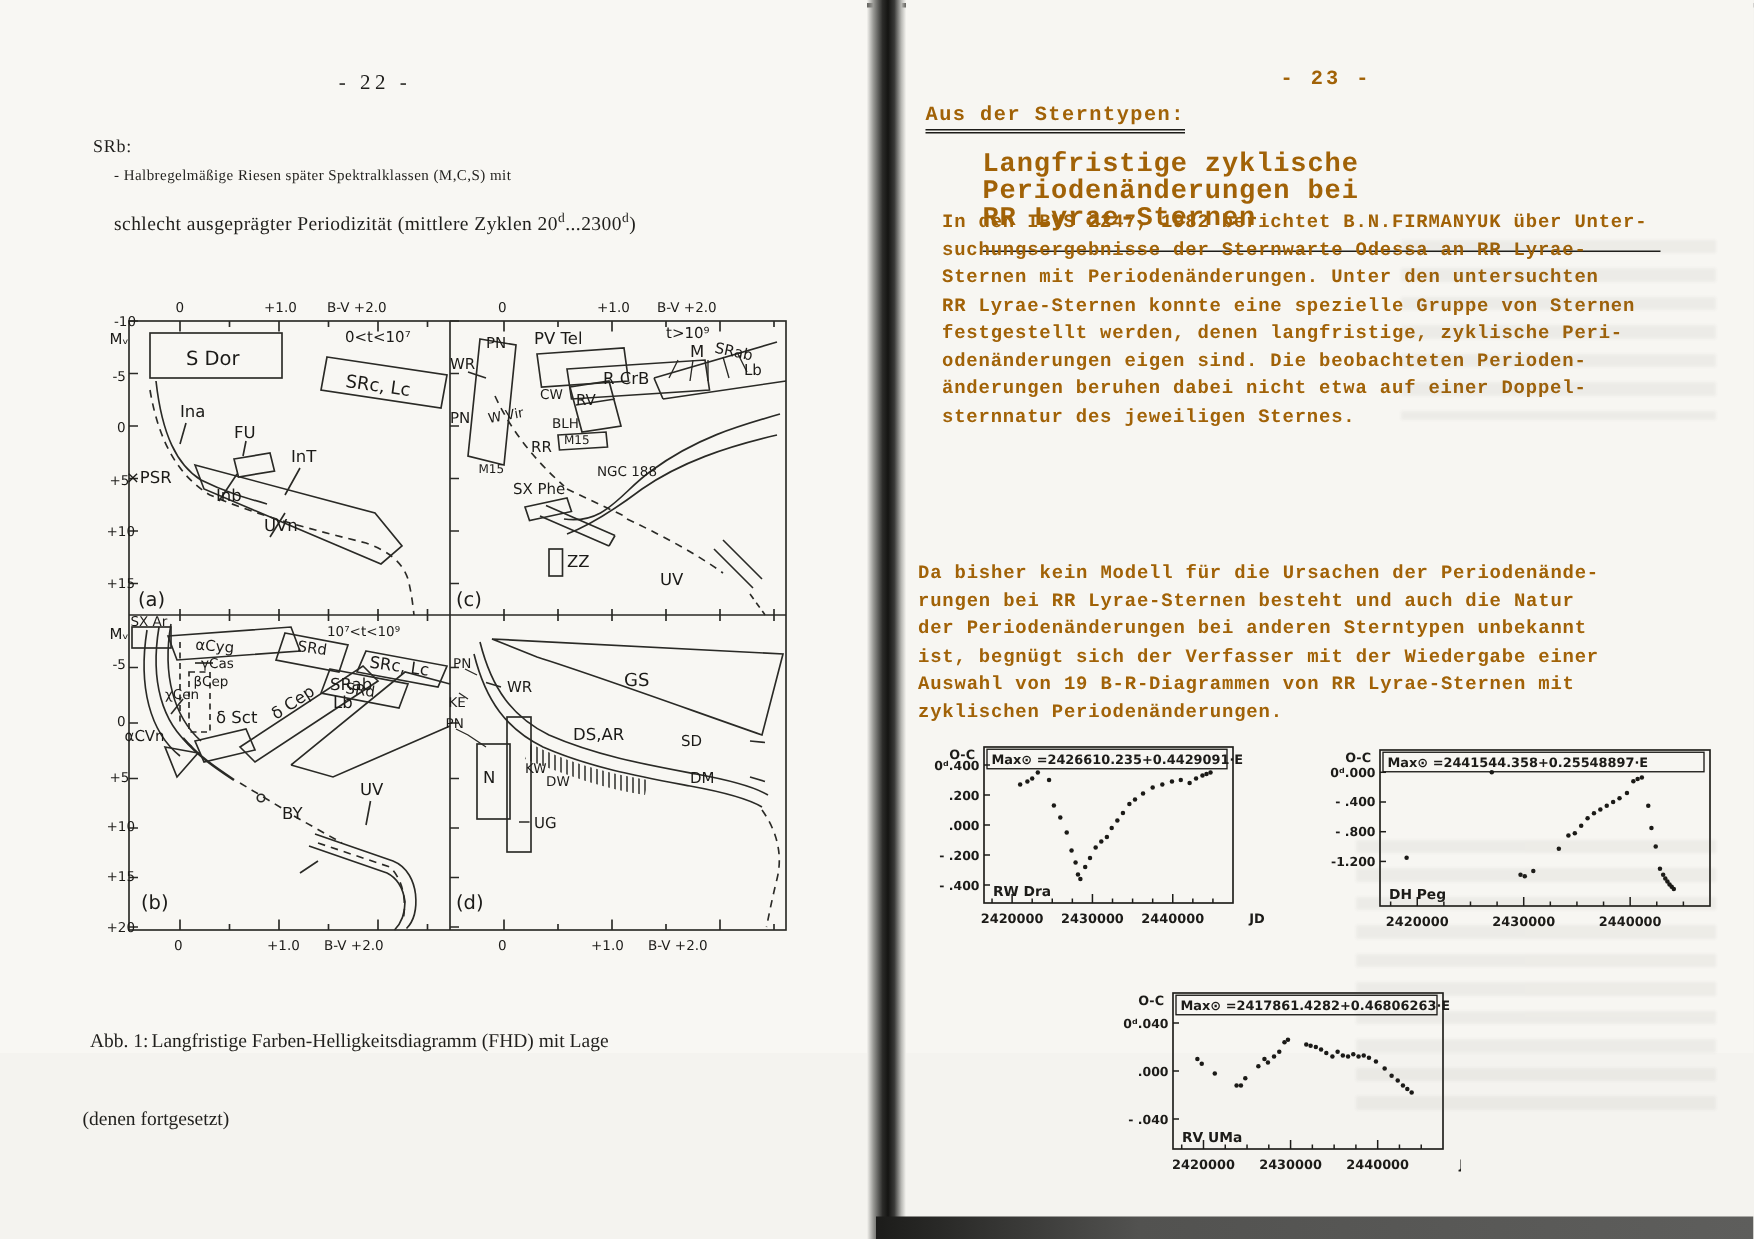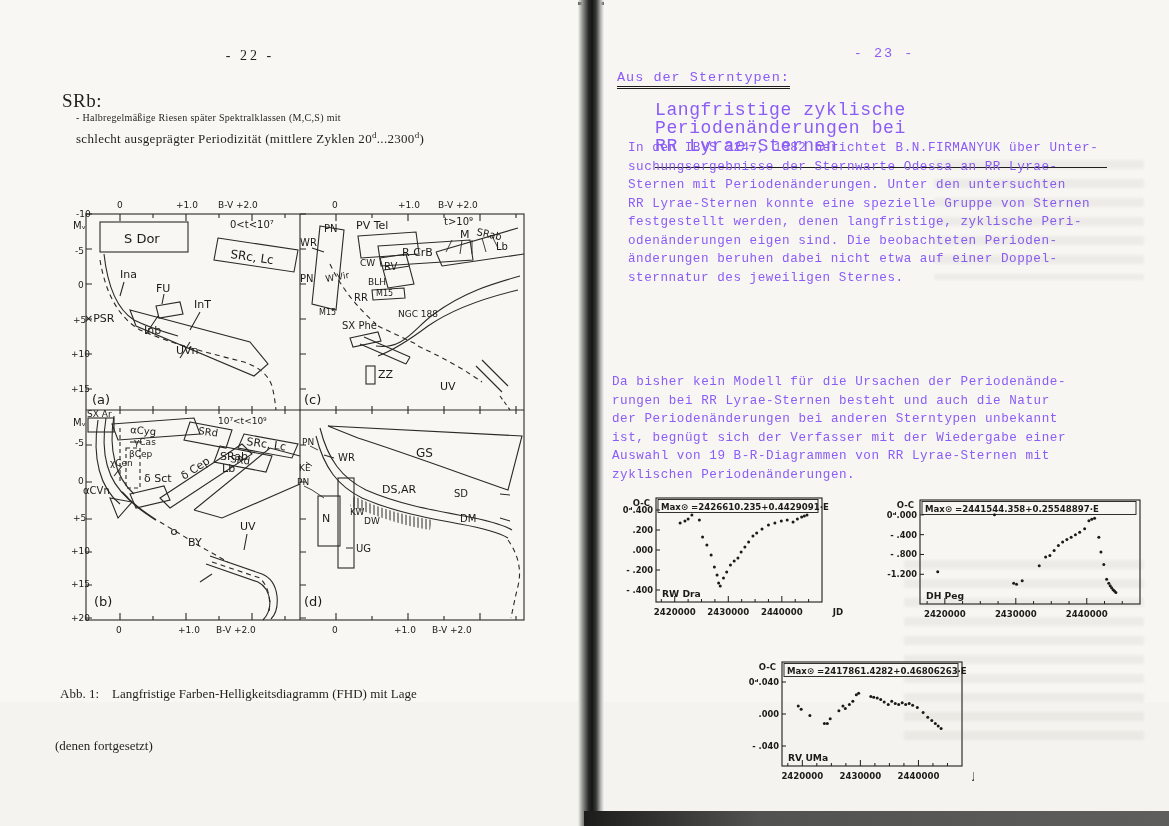--- a/index.html
+++ b/index.html
@@ -8,30 +8,30 @@
   .page-left{left:0;width:578px;background:#f8f7f3;}
   .page-right{left:604px;width:565px;background:#f7f6f2;}
   .gutter{position:absolute;left:578px;top:0;width:26px;height:826px;
     background:linear-gradient(90deg,rgba(200,200,196,0) 0%,#9a9a96 16%,#2b2b29 40%,#141412 54%,#3a3a38 70%,#b8b8b4 88%,rgba(248,248,244,0) 100%);}
   .top-edge{position:absolute;left:0;top:2px;width:1169px;height:3px;background:linear-gradient(90deg,#77756f,#4a4945 50%,#23221f);opacity:.85;}
   .bottom-bar{position:absolute;left:584px;top:811px;width:585px;height:15px;background:linear-gradient(90deg,#1c1c1a,#525250 30%,#5e5e5c);}
   .abs{position:absolute;}
   
   .pageno{font-size:14px;letter-spacing:3px;}
   .pageno-left{left:140px;top:48px;width:220px;text-align:center;}
-  .srb-head{left:62px;top:90px;font-size:19px;letter-spacing:.5px;}
+  .srb-head{left:62px;top:90px;font-size:12px;letter-spacing:.5px;}
   .srb-l1{left:76px;top:112px;font-size:10px;letter-spacing:.3px;}
-  .srb-l2{left:76px;top:130px;font-size:13px;letter-spacing:.3px;}
+  .srb-l2{left:76px;top:140px;font-size:13px;letter-spacing:.3px;}
   sup{font-size:9px;}
   .caption{left:60px;top:686px;font-size:13px;}
-  .caption .abb{margin-right:13px;}
+  .caption .abb{margin-right:2px;}
   .caption-l2{left:117px;top:704px;font-size:13px;}
   .continued{left:55px;top:738px;font-size:13px;}
   
-  .mono{font-family:"Liberation Mono",monospace;font-weight:400;color:#8b5cf6;}
+  .mono{font-family:"Liberation Mono",monospace;font-weight:700;color:#a16207;}
   .pageno-right{left:160px;top:46px;width:240px;text-align:center;font-size:13.5px;letter-spacing:2px;}
   .rubric{left:13px;top:70px;font-size:13.5px;letter-spacing:1px;border-bottom:3px double #1d1c19;padding-bottom:1px;}
   .title-block{left:51px;top:101px;width:452px;font-size:18px;line-height:18px;letter-spacing:.6px;border-bottom:1.4px solid #1d1c19;padding-bottom:12px;white-space:pre-line;}
   .para{font-size:12.6px;line-height:18.5px;letter-spacing:.55px;white-space:pre-line;}
   .p1{left:24px;top:139px;}
   .p2{left:8px;top:286px;}
   .p3{left:8px;top:373px;}
   .oc-chart{position:absolute;}
   .ghost{position:absolute;opacity:.06;filter:blur(1px);pointer-events:none;
     background:repeating-linear-gradient(180deg,#55544e 0 9px,transparent 9px 19px);}

